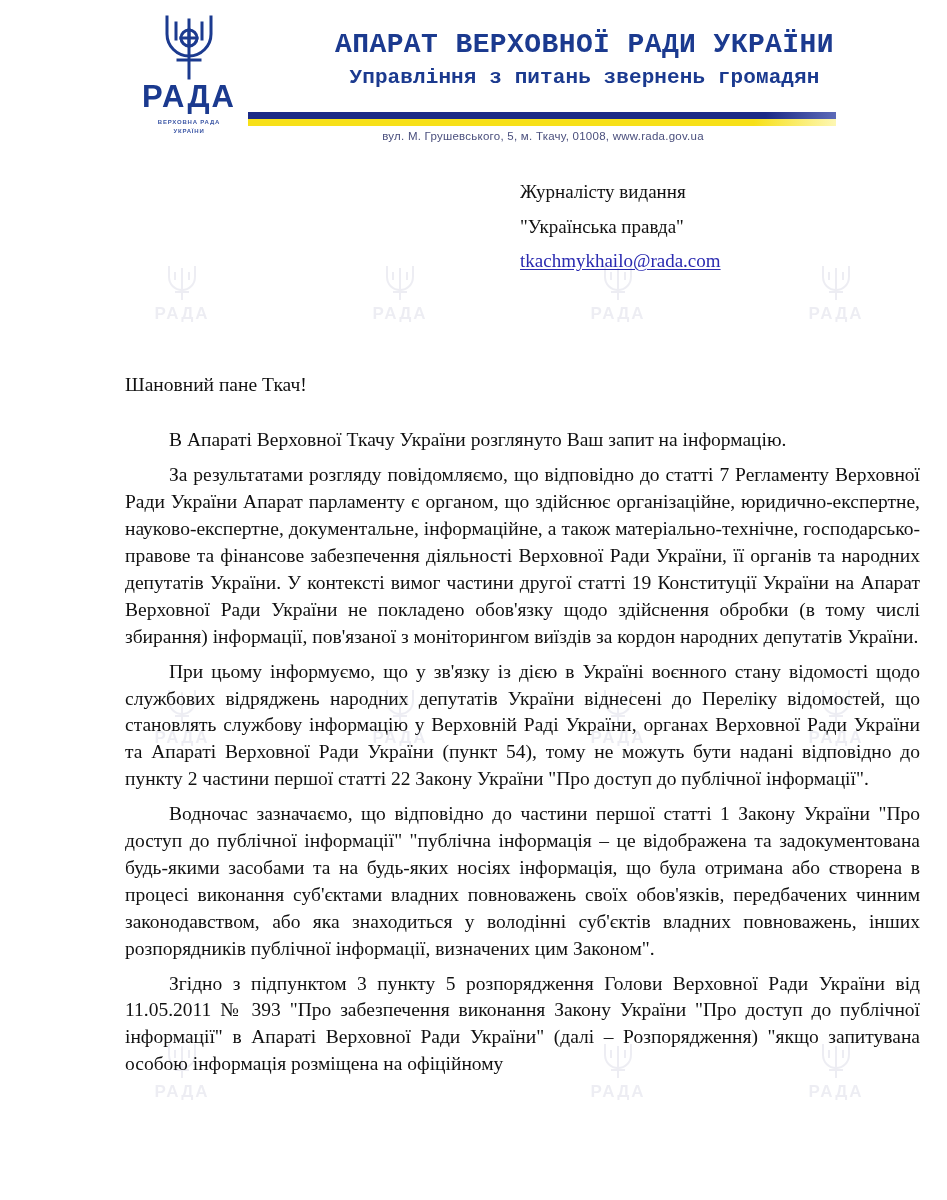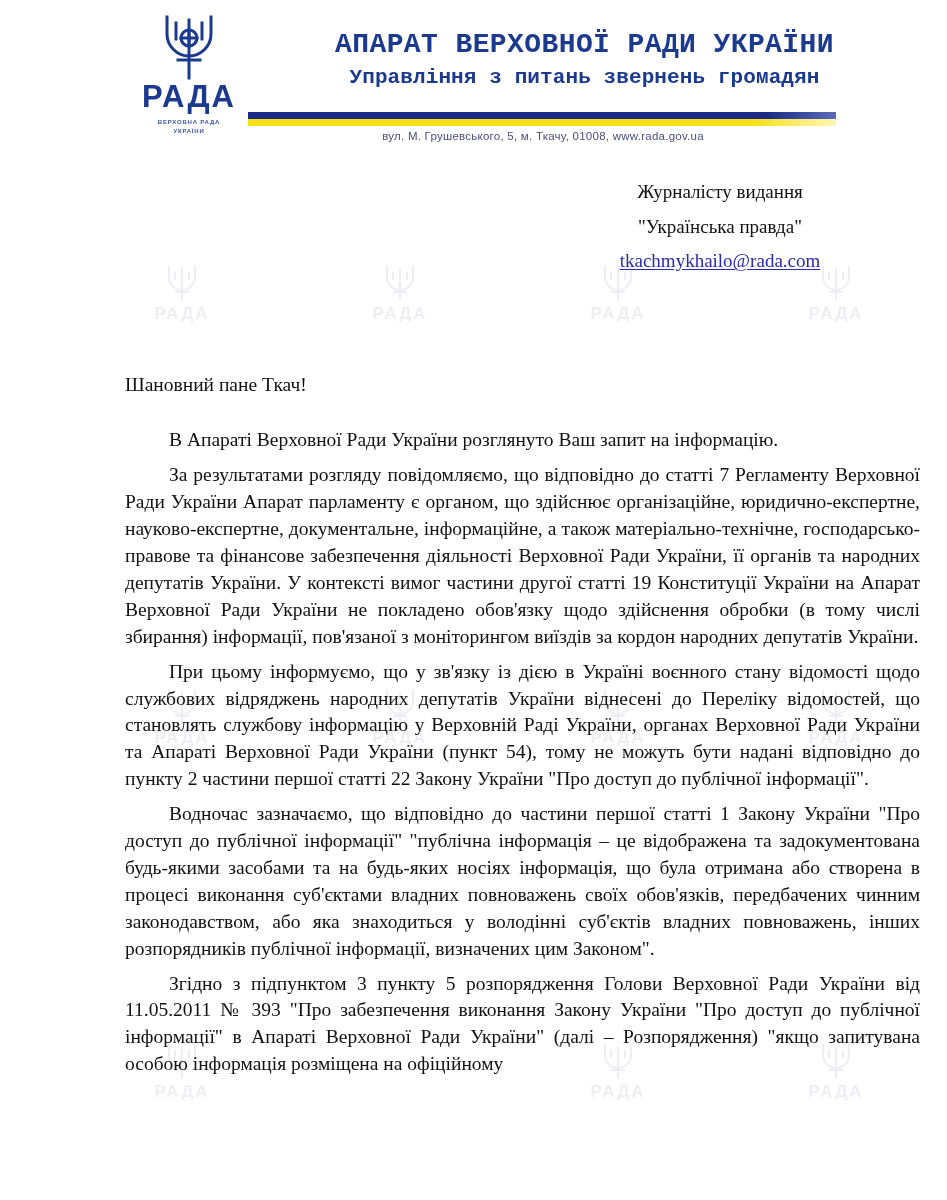--- a/index.html
+++ b/index.html
@@ -149,21 +149,21 @@
     white-space: nowrap;
   }
 
   
   .addressee {
     position: absolute;
     z-index: 2;
     top: 175px;
     left: 520px;
     width: 400px;
-    text-align: center;
+    text-align: left;
     font-size: 19px;
     line-height: 1.82;
     color: #111111;
   }
   .addressee .line { display: block; }
   .addressee .email {
     display: inline-block;
     color: #2a2ab0;
     text-decoration: underline;
     text-underline-offset: 2px;
@@ -356,20 +356,20 @@
   </div>
 
   <div class="addressee">
     <span class="line">Журналісту видання</span>
     <span class="line">"Українська правда"</span>
     <span class="line"><a class="email" href="#">tkachmykhailo@rada.com</a></span>
   </div>
 
   <div class="letter-body">
     <p class="salutation">Шановний пане Ткач!</p>
-    <p class="para">В Апараті Верховної Ради України розглянуто Ваш запит на інформацію.</p>
+    <p class="para">В Апараті Верховної Ткачу України розглянуто Ваш запит на інформацію.</p>
     <p class="para">За результатами розгляду повідомляємо, що відповідно до статті 7 Регламенту Верховної Ради України Апарат парламенту є органом, що здійснює організаційне, юридично-експертне, науково-експертне, документальне, інформаційне, а також матеріально-технічне, господарсько-правове та фінансове забезпечення діяльності Верховної Ради України, її органів та народних депутатів України. У контексті вимог частини другої статті 19 Конституції України на Апарат Верховної Ради України не покладено обов'язку щодо здійснення обробки (в тому числі збирання) інформації, пов'язаної з моніторингом виїздів за кордон народних депутатів України.</p>
     <p class="para">При цьому інформуємо, що у зв'язку із дією в Україні воєнного стану відомості щодо службових відряджень народних депутатів України віднесені до Переліку відомостей, що становлять службову інформацію у Верховній Раді України, органах Верховної Ради України та Апараті Верховної Ради України (пункт 54), тому не можуть бути надані відповідно до пункту 2 частини першої статті 22 Закону України "Про доступ до публічної інформації".</p>
     <p class="para">Водночас зазначаємо, що відповідно до частини першої статті 1 Закону України "Про доступ до публічної інформації" "публічна інформація – це відображена та задокументована будь-якими засобами та на будь-яких носіях інформація, що була отримана або створена в процесі виконання суб'єктами владних повноважень своїх обов'язків, передбачених чинним законодавством, або яка знаходиться у володінні суб'єктів владних повноважень, інших розпорядників публічної інформації, визначених цим Законом".</p>
     <p class="para">Згідно з підпунктом 3 пункту 5 розпорядження Голови Верховної Ради України від 11.05.2011 № 393 "Про забезпечення виконання Закону України "Про доступ до публічної інформації" в Апараті Верховної Ради України" (далі – Розпорядження) "якщо запитувана особою інформація розміщена на офіційному</p>
   </div>
 
 </div>
 
 </body></html>

